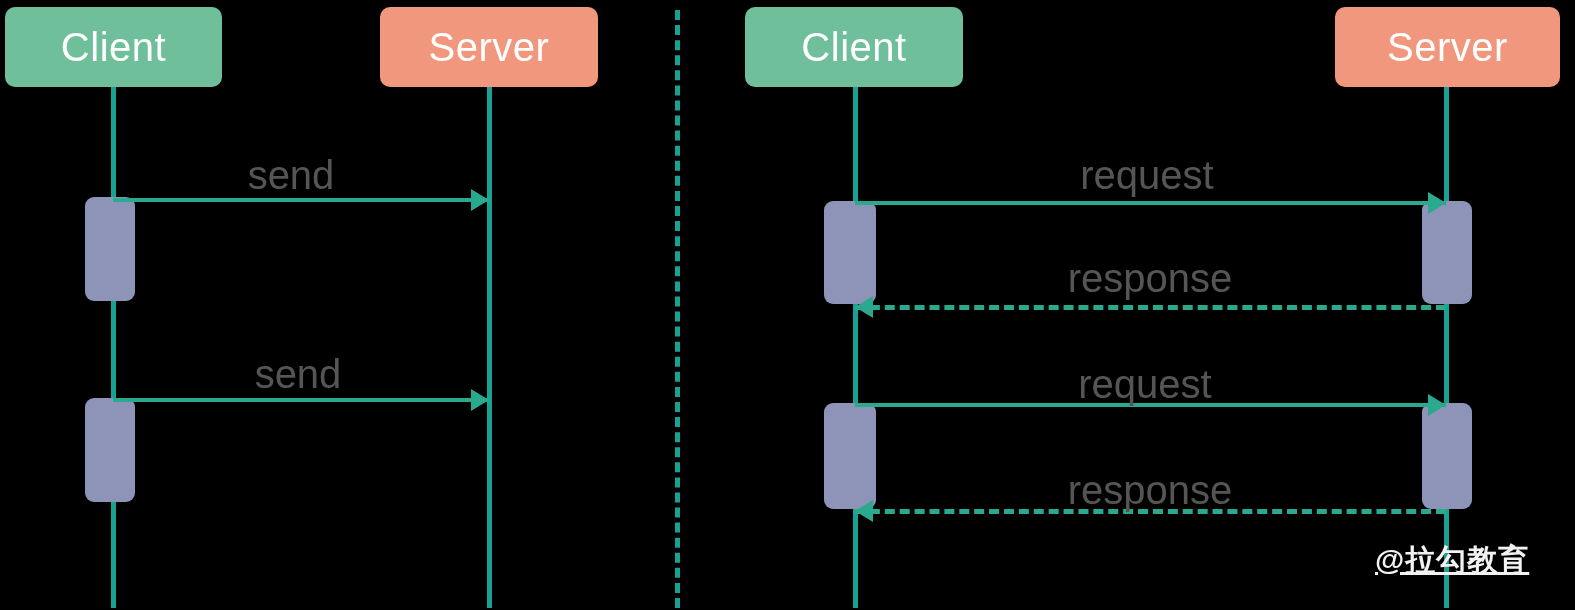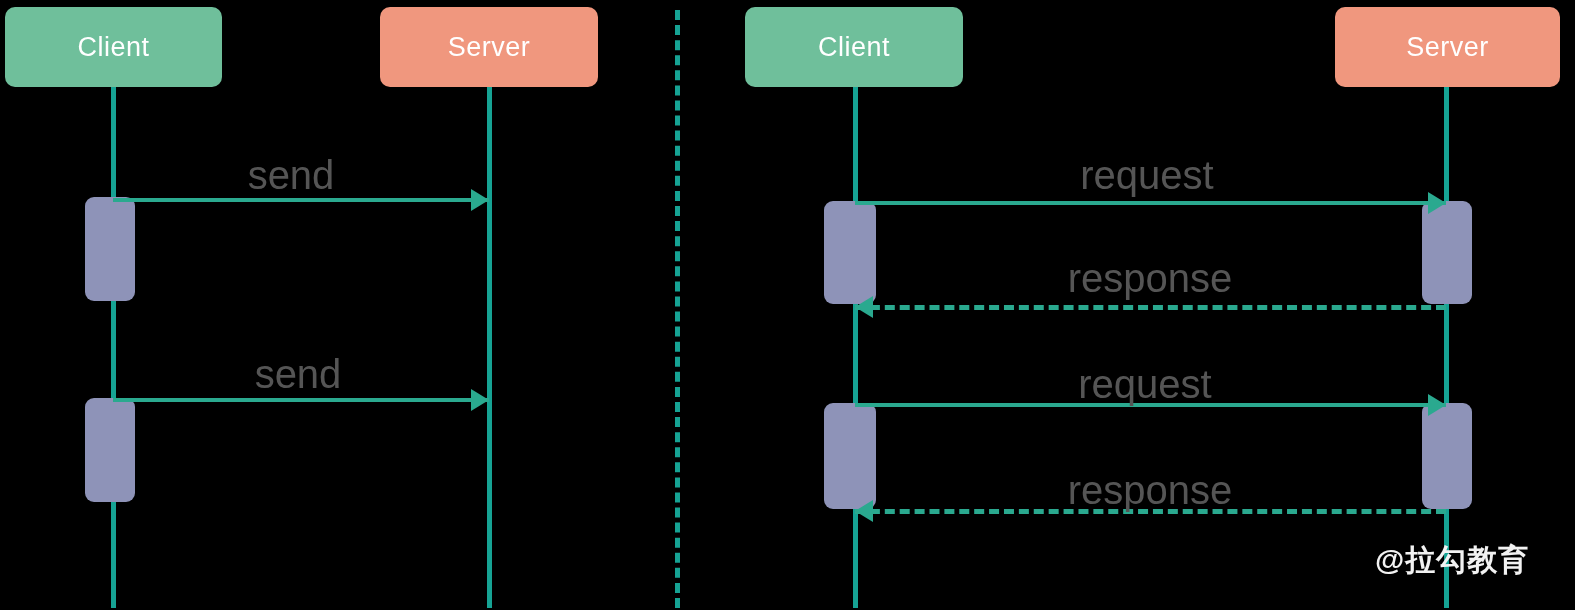--- a/index.html
+++ b/index.html
@@ -18,21 +18,21 @@
 
   
   .participant {
     position: absolute;
     box-sizing: border-box;
     border-radius: 10px;
     display: flex;
     align-items: center;
     justify-content: center;
     color: #ffffff;
-    font-size: 27px;
+    font-size: 40px;
     font-weight: 400;
     letter-spacing: 0.5px;
     line-height: 1;
     user-select: none;
   }
   .participant.client { background: #6FBF9B; }
   .participant.server { background: #F0977E; }
 
   
   .lifeline {
@@ -145,14 +145,14 @@
       <div class="arrow-head left" style="left: 855px; border-right-color: rgb(42, 169, 143); top: 500px;"></div>
       <div class="msg-label" style="left: 1150px; top: 470px; color: rgb(85, 85, 85);">response</div>
       <div class="participant client" style="left: 745px; top: 7px; width: 218px; height: 80px; background: rgb(111, 191, 155);">
         <span>Client</span>
       </div>
       <div class="participant server" style="left: 1335px; top: 7px; width: 225px; height: 80px; background: rgb(240, 151, 126);">
         <span>Server</span>
       </div>
     </div>
     <div class="divider" style="left: 675px; top: 10px; height: 598px; border-left-color: rgb(22, 163, 148);"></div>
-    <div class="watermark" style="left: 1375px; top: 540px; color: rgb(242, 242, 242);">@拉勾教育</div>
+    <div class="watermark" style="left: 1375px; top: 540px; color: rgb(242, 242, 242); text-decoration: underline;">@拉勾教育</div>
   </div>
 
 </body></html>

